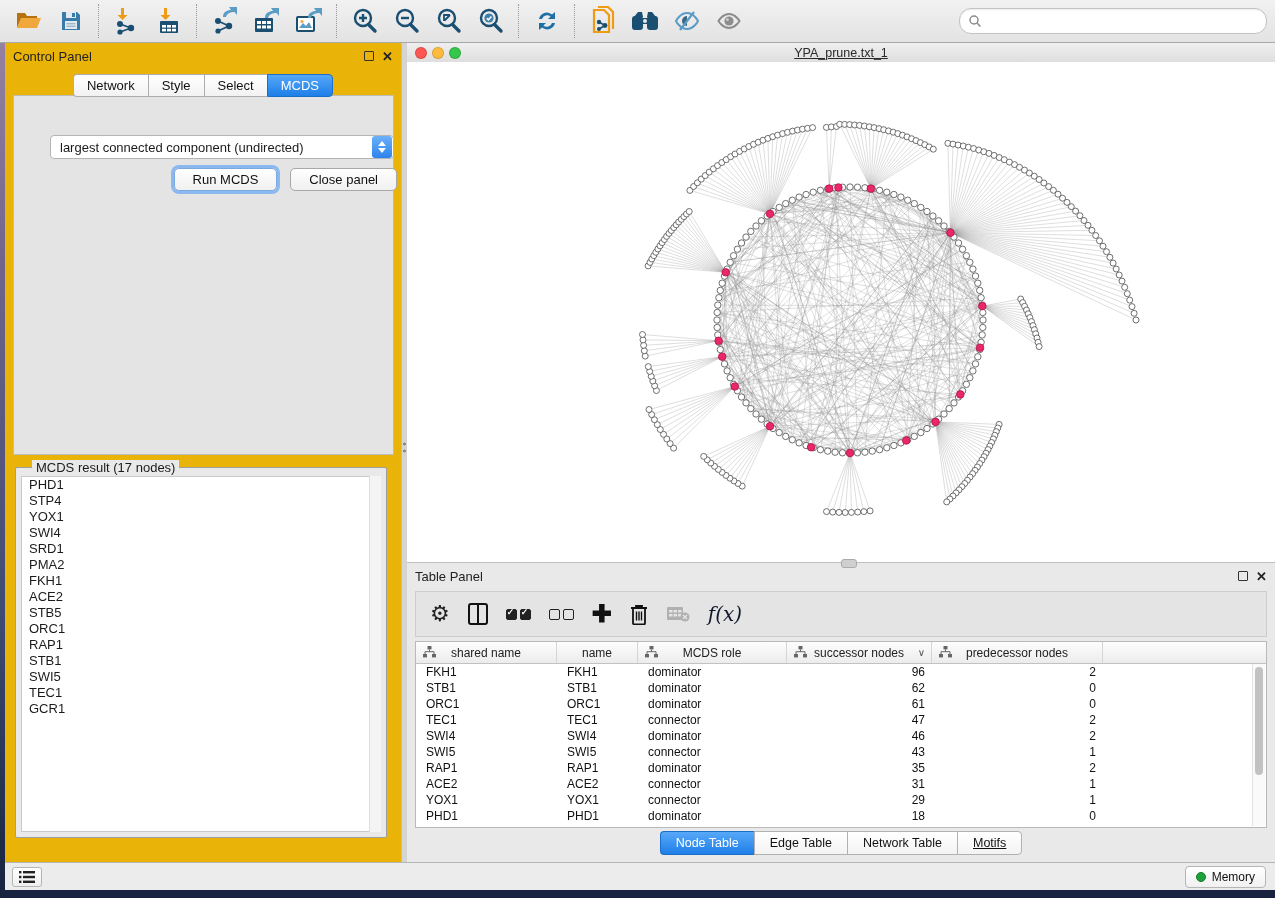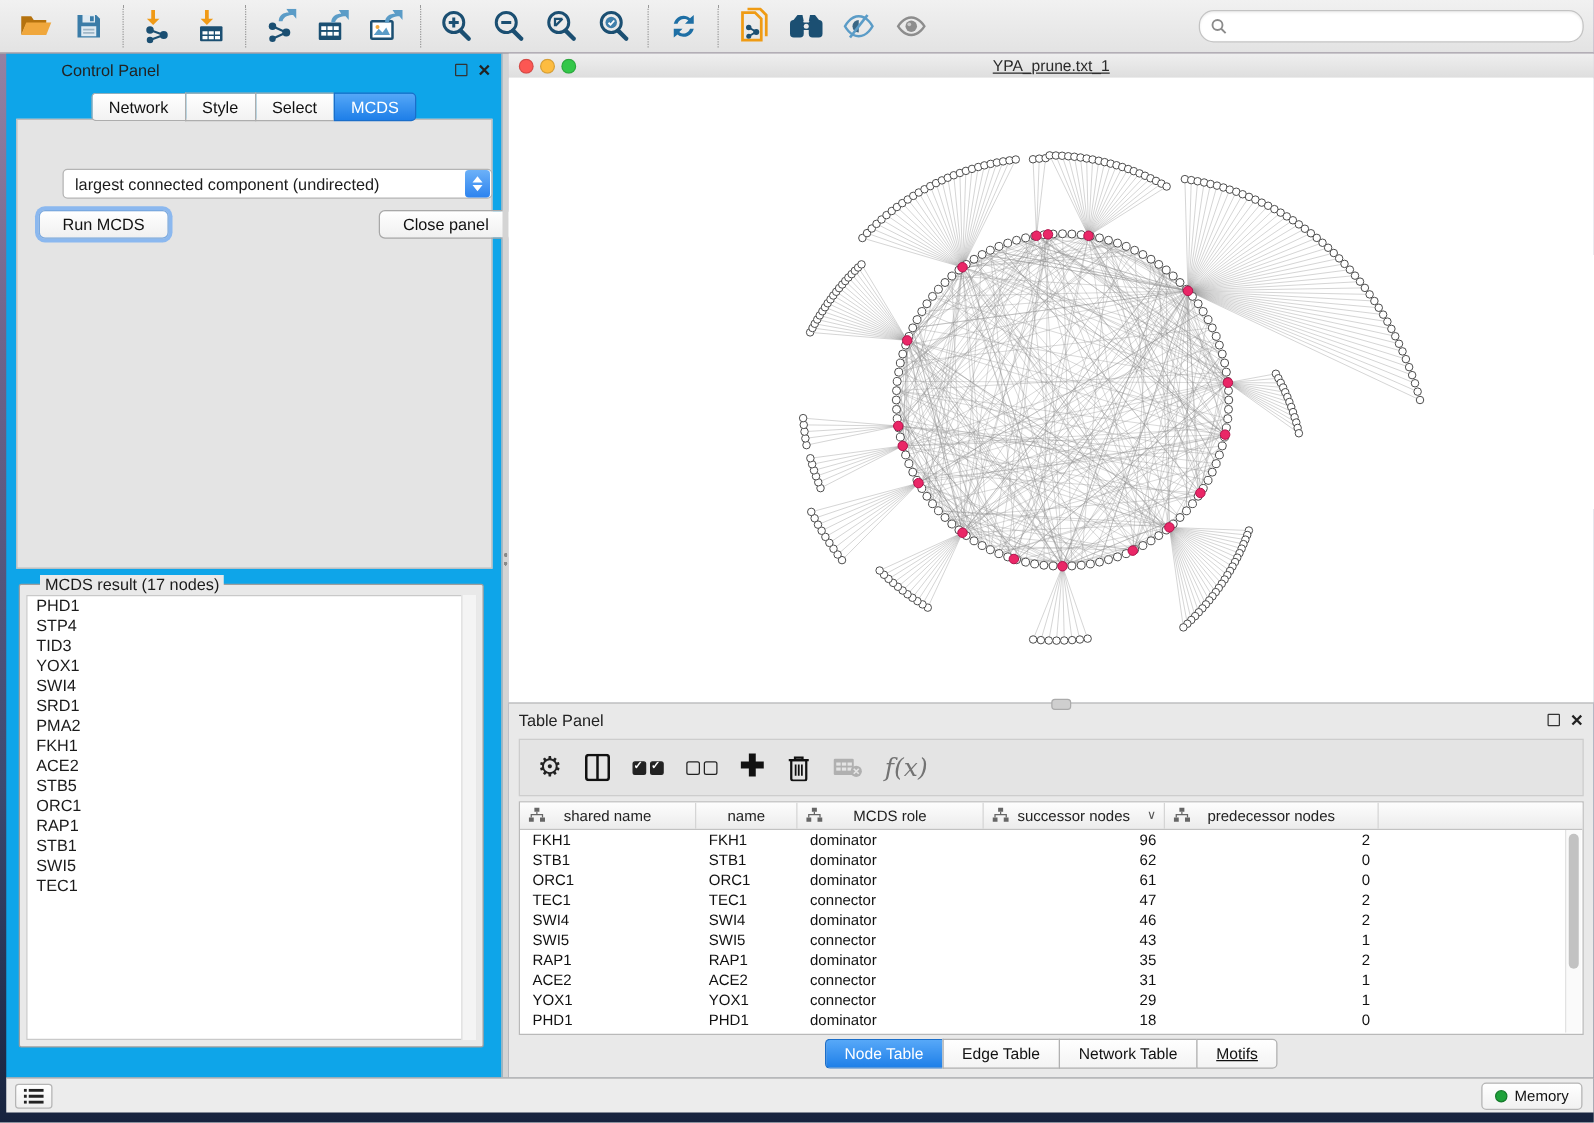--- a/index.html
+++ b/index.html
@@ -14,42 +14,42 @@
   .toolbar{position:absolute;left:0;top:0;width:1275px;height:43px;
     background:linear-gradient(180deg,#f1f1f1,#e3e3e3);
     border-bottom:1px solid #a9a9a9;display:flex;align-items:center;box-sizing:border-box;padding:0 8px;}
   .tbtn{width:38px;height:36px;border:none;background:transparent;display:flex;align-items:center;justify-content:center;padding:0;margin:0 2px;}
   .tbtn svg{display:block;}
   .tsep{width:1px;height:34px;margin:0 6px;border-left:1px dotted #9a9a9a;}
   .searchbox{margin-left:auto;width:290px;height:24px;background:#fff;border:1px solid #c3c3c3;border-radius:12px;
     display:flex;align-items:center;padding:0 8px;box-shadow:inset 0 1px 2px rgba(0,0,0,.08);}
   .searchbox input{border:none;outline:none;flex:1;font-size:12px;background:transparent;font-family:inherit;}
   
-  .cpanel{position:absolute;left:5px;top:43px;width:397px;height:819px;background:#0ea5e9;border-right:1px solid #bdbdbd;box-sizing:border-box;padding-left:36px;}
+  .cpanel{position:absolute;left:5px;top:43px;width:397px;height:819px;background:#eab308;border-right:1px solid #bdbdbd;box-sizing:border-box;}
   .panel-titlebar{height:26px;display:flex;align-items:center;padding:0 8px;font-size:13px;color:#222;}
   .panel-title{flex:1;}
   .wbtns{display:flex;gap:8px;align-items:center;}
   .float-btn{width:10px;height:10px;border:1.6px solid #333;border-radius:1px;background:transparent;padding:0;}
   .close-btn{border:none;background:transparent;font-size:13px;font-weight:bold;color:#222;padding:0;line-height:1;}
   .cp-tabs{position:absolute;left:0;top:31px;width:100%;display:flex;justify-content:center;z-index:3;}
   .cp-tab{height:21px;padding:0 13px;background:linear-gradient(180deg,#ffffff,#f2f2f2);border:1px solid #adadad;border-right:none;
     font-size:13px;display:flex;align-items:center;color:#111;}
   .cp-tab:first-child{border-radius:4px 0 0 4px;}
   .cp-tab:last-child{border-right:1px solid #adadad;border-radius:0 4px 4px 0;}
   .cp-tab.active{background:linear-gradient(180deg,#55a7f7,#1e7fe8);color:#fff;border-color:#1b6ec9;}
   .cp-box{position:absolute;left:8px;top:52px;width:381px;height:360px;background:#e4e4e4;border:1px solid #bcbcbc;box-sizing:border-box;}
   .opt-label{text-align:center;margin-top:24px;font-size:13px;}
   .dropdown{position:absolute;left:36px;top:39px;width:344px;height:24px;background:#fff;border:1px solid #b4b4b4;border-radius:4px;
     display:flex;align-items:center;box-sizing:border-box;}
   .dropdown .ddtext{flex:1;padding-left:9px;font-size:13px;white-space:nowrap;}
   .ddstepper{width:20px;height:22px;border-radius:3px;background:linear-gradient(180deg,#6cb1f8,#2d83ef);margin-right:1px;
     display:flex;flex-direction:column;align-items:center;justify-content:center;gap:2px;}
   .tri-up{width:0;height:0;border-left:4px solid transparent;border-right:4px solid transparent;border-bottom:5px solid #fff;}
   .tri-dn{width:0;height:0;border-left:4px solid transparent;border-right:4px solid transparent;border-top:5px solid #fff;}
-  .cp-buttons{position:absolute;left:17px;top:72px;width:100%;display:flex;justify-content:space-between;gap:13px;}
+  .cp-buttons{position:absolute;left:4px;top:72px;width:100%;display:flex;justify-content:flex-end;gap:13px;}
   .push-btn{height:23px;padding:0 18px;background:linear-gradient(180deg,#ffffff,#f0f0f0);border:1px solid #a8a8a8;border-radius:5px;
     font-size:13px;font-family:inherit;color:#111;}
   .push-btn.focusring{box-shadow:0 0 0 3px rgba(90,160,245,.65);border-color:#7aa9e0;}
   .mcds-fieldset{position:absolute;left:10px;top:424px;width:372px;height:371px;border:1px solid #9e9e9e;border-radius:2px;box-sizing:border-box;background:#e9e9e9;}
   .mcds-legend{position:absolute;left:16px;top:-8px;background:#e9e9e9;padding:0 4px;font-size:13px;}
   .mcds-list{position:absolute;left:5px;top:8px;right:5px;bottom:5px;background:#fff;border:1px solid #c9c9c9;overflow:hidden;}
   .mcds-scroll{position:absolute;right:0;top:0;width:11px;height:100%;background:#f4f4f4;border-left:1px solid #ddd;}
   .mcds-item{font-size:13px;line-height:16px;padding-left:7px;}
   
   .netwin{position:absolute;left:407px;top:43px;width:868px;height:519px;background:#fff;}
@@ -65,21 +65,21 @@
      radial-gradient(circle 1.5px at 1.5px 3px,#8a8a8a 1.4px,transparent 1.6px),
      radial-gradient(circle 1.5px at 1.5px 10px,#8a8a8a 1.4px,transparent 1.6px);}
   
   .tpanel{position:absolute;left:407px;top:562px;width:868px;height:300px;background:#e9e9e9;border-top:1px solid #bfbfbf;box-sizing:border-box;}
   .tp-handle{position:absolute;left:434px;top:-4px;width:14px;height:7px;background:#cfcfcf;border:1px solid #ababab;border-radius:3px;}
   .tp-toolbar{position:absolute;left:8px;top:28px;right:8px;height:46px;background:#e4e4e4;border:1px solid #cdcdcd;
     display:flex;align-items:center;gap:18px;padding:0 14px;box-sizing:border-box;}
   .ticon{border:none;background:transparent;padding:0;display:flex;align-items:center;justify-content:center;height:30px;}
   .gear-glyph{font-size:22px;color:#222;line-height:1;}
   .plus-glyph{font-size:24px;font-weight:bold;color:#111;line-height:1;}
-  .fx-glyph{font-family:"DejaVu Serif","Liberation Serif",serif;font-style:italic;font-size:20px;color:#737373;}
+  .fx-glyph{font-family:"DejaVu Serif","Liberation Serif",serif;font-style:italic;font-size:20px;color:#0f172a;}
   .cbpair{display:flex;gap:3px;}
   .cb{width:11px;height:11px;border:1.5px solid #222;border-radius:2px;box-sizing:border-box;}
   .cb.filled{background:#222;position:relative;}
   .cb.filled:after{content:"✓";position:absolute;left:0px;top:-3px;color:#fff;font-size:9px;font-weight:bold;}
   .ttable{position:absolute;left:8px;top:78px;right:8px;height:187px;background:#fff;border:1px solid #b9b9b9;box-sizing:border-box;overflow:hidden;}
   .thead{display:grid;grid-template-columns:141px 81px 149px 145px 171px 1fr;height:21px;
     background:linear-gradient(180deg,#fdfdfd,#ececec);border-bottom:1px solid #c2c2c2;}
   .th{position:relative;display:flex;align-items:center;justify-content:center;font-size:12px;color:#222;border-right:1px solid #d5d5d5;gap:5px;}
   .th .colicon{position:absolute;left:7px;top:4px;}
   .th .sortchev{position:absolute;right:6px;font-size:10px;color:#555;}
@@ -288,33 +288,33 @@
     <div class="cp-buttons">
       <button class="push-btn focusring">Run MCDS</button>
       <button class="push-btn">Close panel</button>
     </div>
   </div>
   <div class="mcds-fieldset">
     <span class="mcds-legend">MCDS result (17 nodes)</span>
     <div class="mcds-list">
         <div class="mcds-item">PHD1</div>
         <div class="mcds-item">STP4</div>
-        <div class="mcds-item">TID3</div>
         <div class="mcds-item">YOX1</div>
         <div class="mcds-item">SWI4</div>
         <div class="mcds-item">SRD1</div>
         <div class="mcds-item">PMA2</div>
         <div class="mcds-item">FKH1</div>
         <div class="mcds-item">ACE2</div>
         <div class="mcds-item">STB5</div>
         <div class="mcds-item">ORC1</div>
         <div class="mcds-item">RAP1</div>
         <div class="mcds-item">STB1</div>
         <div class="mcds-item">SWI5</div>
         <div class="mcds-item">TEC1</div>
+        <div class="mcds-item">GCR1</div>
       </div>
     <div class="mcds-scroll" style="right:5px;top:8px;height:356px;"></div>
   </div>
 </div>
 
 <div class="vsplit">
     <span class="dots"></span>
   </div>
 
 <div class="netwin">

